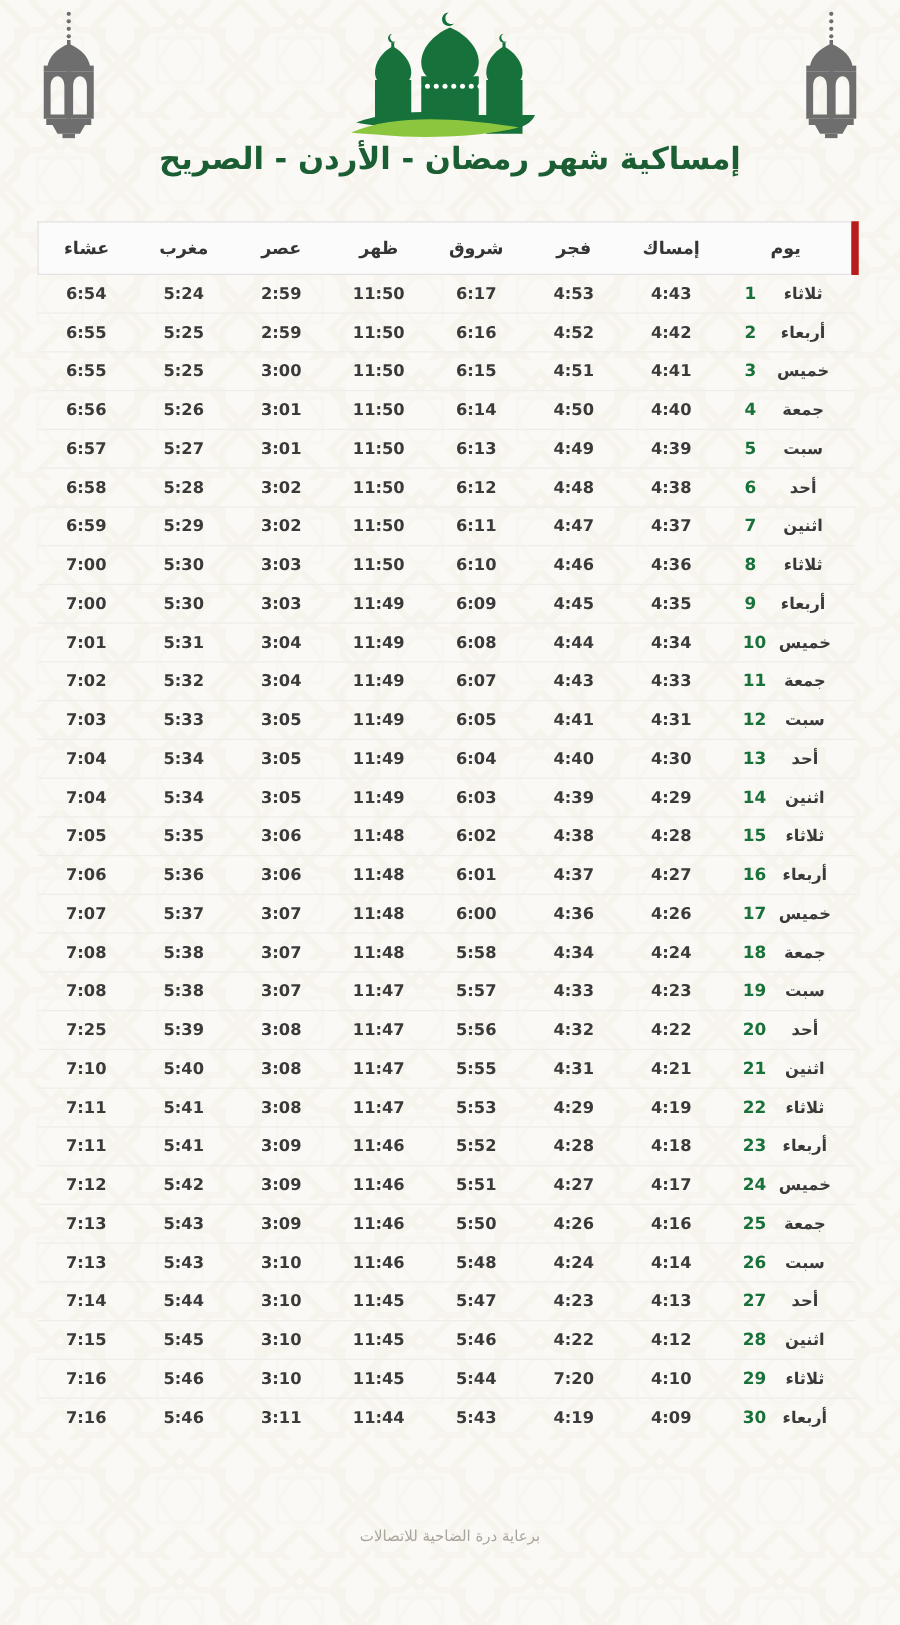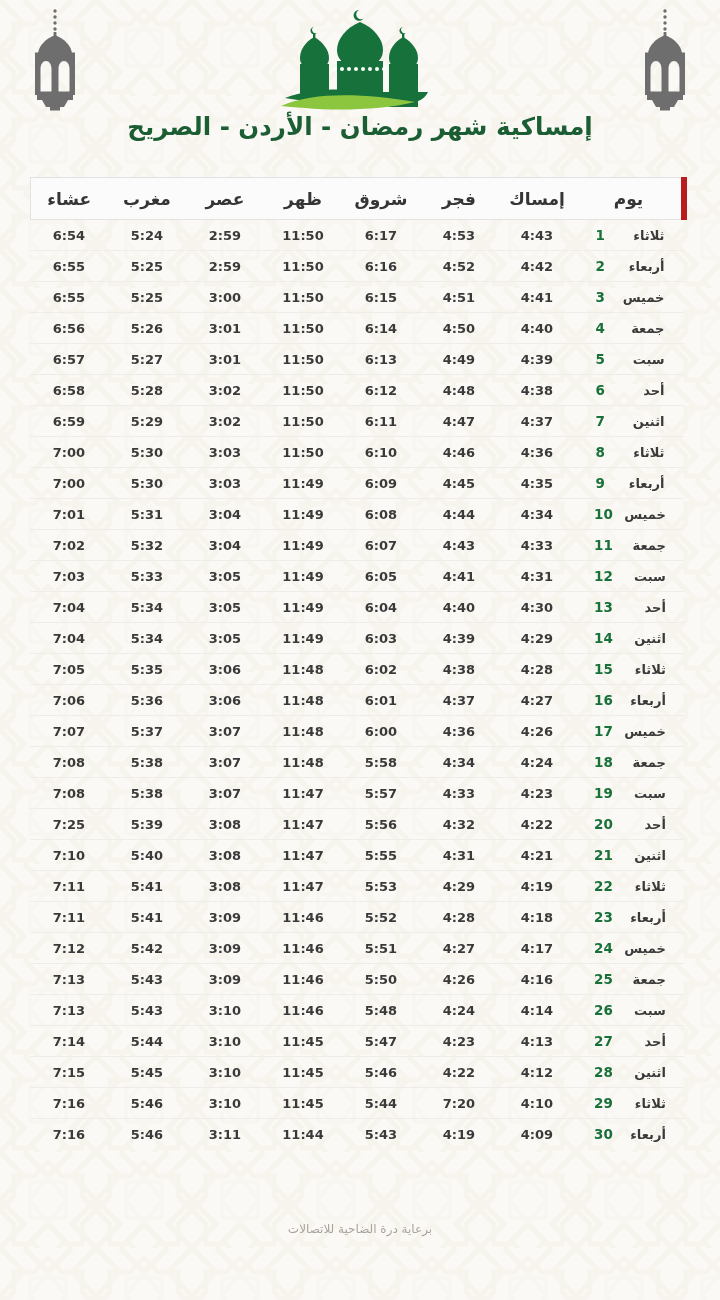--- a/index.html
+++ b/index.html
@@ -81,21 +81,21 @@
     border-collapse: collapse;
     table-layout: fixed;
   }
 
   table.imsakia thead th {
     height: 42px;
     background: #fbfbfb;
     border: 1px solid #e2e2e2;
     border-left: none;
     border-right: none;
-    font-size: 17px;
+    font-size: 14px;
     font-weight: bold;
     color: #353535;
     text-align: center;
     vertical-align: middle;
   }
   table.imsakia thead th.first-h { border-right: 6px solid #b91c1c; }
   table.imsakia thead th.last-h  { border-left: 1px solid #e2e2e2; }
 
   table.imsakia tbody td {
     height: 31px;
@@ -120,21 +120,20 @@
     align-items: center;
     justify-content: center;
     gap: 9px;
     direction: rtl;
   }
   .day-name {
     color: #3a3a3a;
     font-weight: bold;
     font-size: 13px;
     min-width: 44px;
-    text-align: right;
   }
   .day-num {
     color: #19713a;
     font-weight: bold;
     font-size: 13.5px;
     min-width: 16px;
     text-align: left;
   }
 
   

